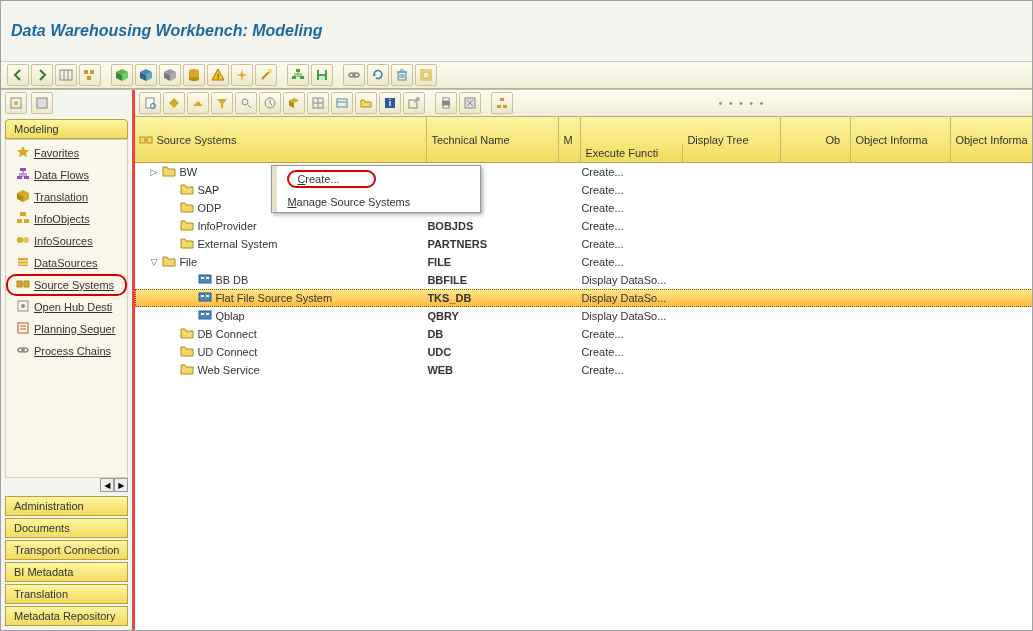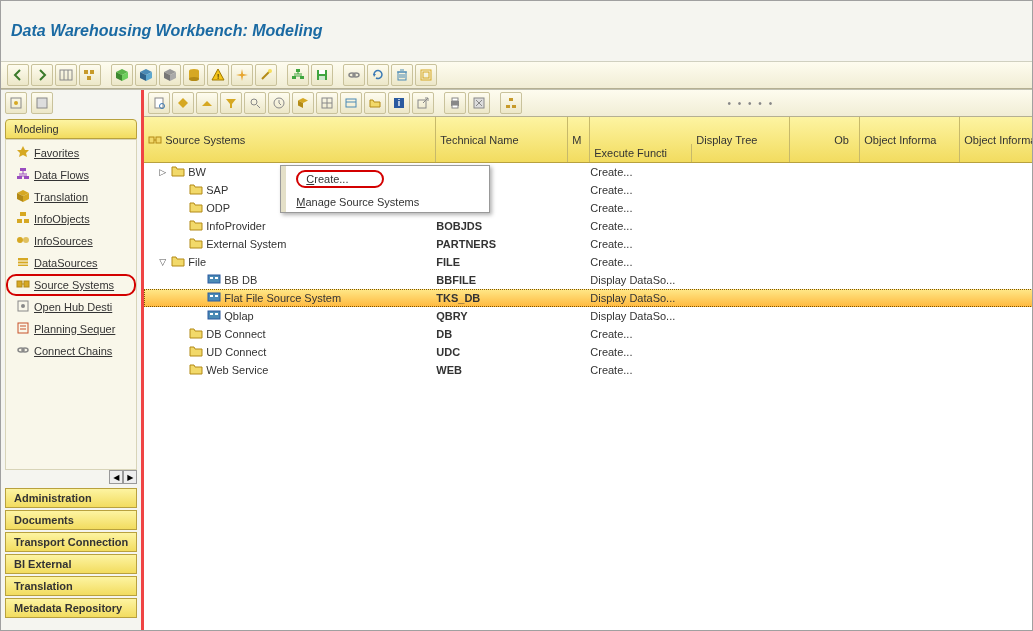--- a/index.html
+++ b/index.html
@@ -17,21 +17,21 @@
   .body-row { display: flex; flex: 1; overflow: hidden; border-top: 1px solid #c0c0b0; }
 
   .left-pane { width: 170px; background: #f5f5f0; display: flex; flex-direction: column; border-right: 3px solid #ef4444; }
   .left-top { display:flex; gap:4px; padding:2px 4px; }
   .panel-title { background: linear-gradient(#fdf4a2,#f2dc5f); border: 1px solid #b8a13e; border-radius: 4px 4px 0 0; padding: 3px 8px; margin: 3px 4px 0; font-size: 11px; }
   .nav-list { flex: 1; overflow: hidden; border: 1px solid #d8d4b8; margin: 0 4px; background:#f9f7ea; padding-top:2px; }
   .nav-item { display:flex; align-items:center; gap:4px; padding: 3px 4px 3px 10px; cursor:pointer; white-space:nowrap;text-decoration:underline; }
   .nav-item.highlight { border: 2px solid #d30000; border-radius: 10px; padding: 1px 4px 1px 8px; }
   .scroll-indic { display:flex; justify-content:flex-end; gap:0; padding:0 4px; }
   .scroll-indic button { width:14px; height:14px; font-size:8px; background:#eee; border:1px solid #999; cursor:pointer; }
-  .bottom-btns { padding:2px 4px 12px;font-weight:bold; }
+  .bottom-btns { padding:2px 4px 4px; }
   .btn-row { background: linear-gradient(#fdf4a2,#f2dc5f); border: 1px solid #b8a13e; padding: 3px 8px; margin-top:2px; font-size: 11px; cursor:pointer; white-space: nowrap; overflow:hidden; text-overflow:clip; }
 
   .right-pane { flex:1; display:flex; flex-direction:column; background:#fff; position:relative; }
   .toolbar-sub { display:flex; align-items:center; background: linear-gradient(#fefcef,#f1edd5); border-bottom: 1px solid #b5b093; padding: 2px 4px; gap:2px; }
   .sub-dots { flex:1; text-align:center; color:#888; font-size:10px; letter-spacing:2px; padding-right:60px; }
 
   .grid-head { display:flex; background: linear-gradient(#fdf4a2,#f2dc5f); border-bottom:1px solid #b8a13e; font-size:11px; white-space:nowrap; }
   .gh { border-right:1px solid #c7b96a; padding:3px 4px; display:flex; align-items:center; gap:3px; overflow:hidden; }
   .gh.c0 { width:292px; }
   .gh.c1 { width:132px; }
@@ -279,32 +279,32 @@
                 <line x1="4" y1="5" x2="10" y2="5" stroke="#c7532a"></line>
                 <line x1="4" y1="8" x2="10" y2="8" stroke="#c7532a"></line>
               </svg></span>
             <span>Planning Sequer</span>
           </div>
           <div class="nav-item">
             <span><svg width="14" height="14">
                 <ellipse cx="5" cy="7" rx="3" ry="2" fill="none" stroke="#888" stroke-width="1.5"></ellipse>
                 <ellipse cx="9" cy="7" rx="3" ry="2" fill="none" stroke="#888" stroke-width="1.5"></ellipse>
               </svg></span>
-            <span>Connect Chains</span>
+            <span>Process Chains</span>
           </div>
         </div>
       <div class="scroll-indic">
         <button>◀</button>
         <button>▶</button>
       </div>
       <div class="bottom-btns" id="bottom-btns">
           <div class="btn-row">Administration</div>
           <div class="btn-row">Documents</div>
           <div class="btn-row">Transport Connection</div>
-          <div class="btn-row">BI External</div>
+          <div class="btn-row">BI Metadata</div>
           <div class="btn-row">Translation</div>
           <div class="btn-row">Metadata Repository</div>
         </div>
     </div>
 
     <div class="right-pane">
       <div class="toolbar-sub">
         <div class="tb-btn">
             <svg width="12" height="12">
               <rect x="2" y="1" width="8" height="10" fill="#fff" stroke="#888"></rect>

